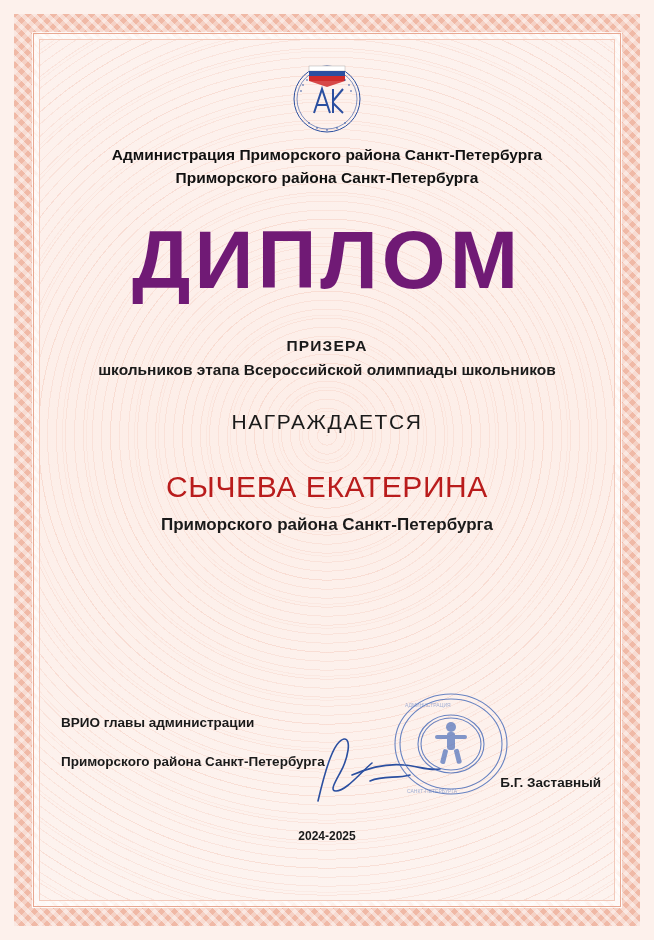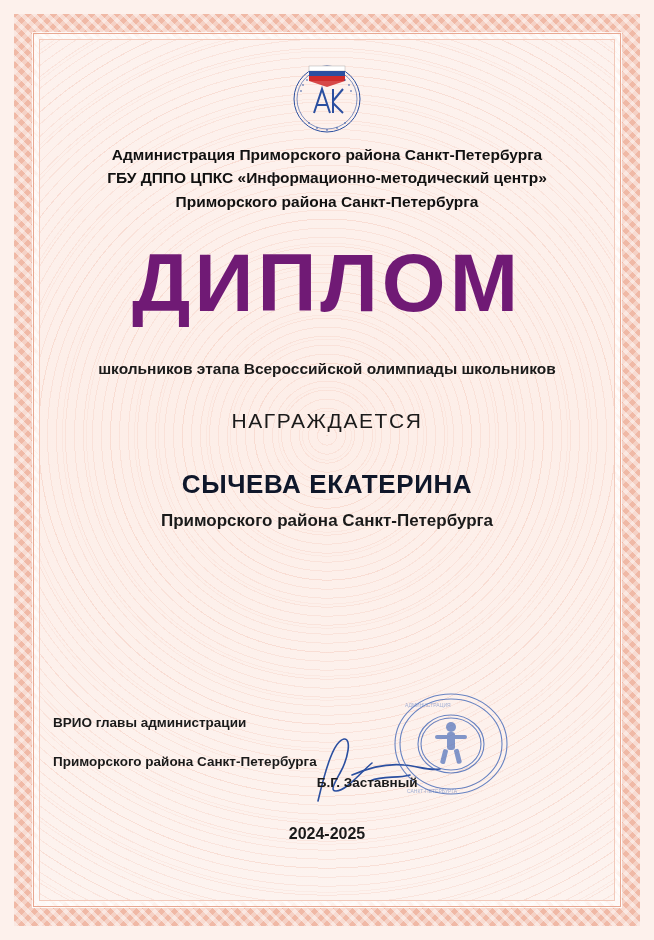--- a/index.html
+++ b/index.html
@@ -116,42 +116,44 @@
 
   .awarded-word {
     margin-top: 28px;
     font-size: 21px;
     font-weight: 400;
     letter-spacing: 1.6px;
   }
 
   .recipient-name {
     margin-top: 36px;
-    font-size: 26px;
-    font-weight: 700;
+    font-size: 30px;
+    font-weight: 400;
     letter-spacing: 0.6px;
-    color: #0f172a;
+    color: #b91c1c;
   }
 
   .recipient-details {
     margin-top: 9px;
     font-size: 17px;
     line-height: 1.45;
     font-weight: 700;
   }
 
   
   .sign-row {
     position: absolute;
-    left: 8px;
+    left: 16px;
     right: 8px;
     bottom: 104px;
     display: flex;
     align-items: flex-end;
+    justify-content: space-between;
     text-align: left;
+    gap: 34px;
   }
   .sign-left {
     font-size: 13.5px;
     line-height: 1.45;
     font-weight: 700;
     white-space: pre-line;
   }
   .sign-right {
     font-size: 13.5px;
     font-weight: 700;
@@ -174,21 +176,21 @@
     width: 170px;
     height: 78px;
     pointer-events: none;
   }
 
   .year {
     position: absolute;
     left: 0; right: 0;
     bottom: 52px;
     text-align: center;
-    font-size: 16px;
+    font-size: 12px;
     font-weight: 700;
     color: #1a1a1a;
   }
 </style>
 </head>
 <body>
 
 <div class="page">
 
   <div class="border-outer"></div>
@@ -230,27 +232,27 @@
             <circle cx="36" cy="67" r="0.9"></circle>
           <circle cx="46" cy="69" r="0.9"></circle>
             <circle cx="56" cy="67" r="0.9"></circle>
           <circle cx="64" cy="62" r="0.9"></circle>
         </g>
       </svg>
     </div>
 
     <div class="org-lines">
       <div class="ln1">Администрация Приморского района Санкт-Петербурга</div>
-      <div class="ln2">ГБУ ДППО ЦПКС «Информационно-методический центр»</div>
       <div class="ln3">Приморского района Санкт-Петербурга</div>
     </div>
 
     <div class="title-diploma">ДИПЛОМ</div>
 
     <div class="award-block">
+      <div class="lvl">ПРИЗЕРА</div>
       <div class="stage">школьников этапа Всероссийской олимпиады школьников</div>
     </div>
 
     <div class="awarded-word">НАГРАЖДАЕТСЯ</div>
 
     <div class="recipient-name">СЫЧЕВА ЕКАТЕРИНА</div>
     <div class="recipient-details">
       <div>Приморского района Санкт-Петербурга</div>
     </div>
 

